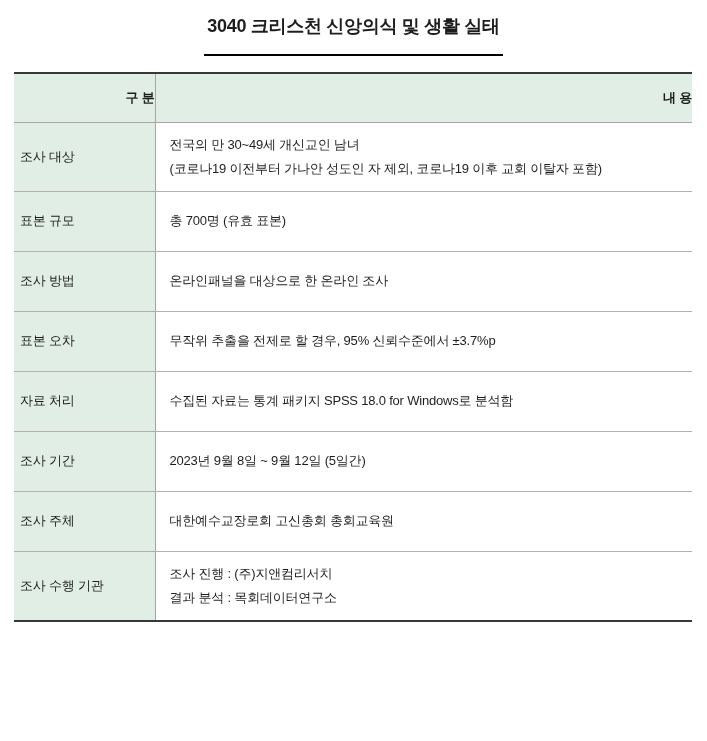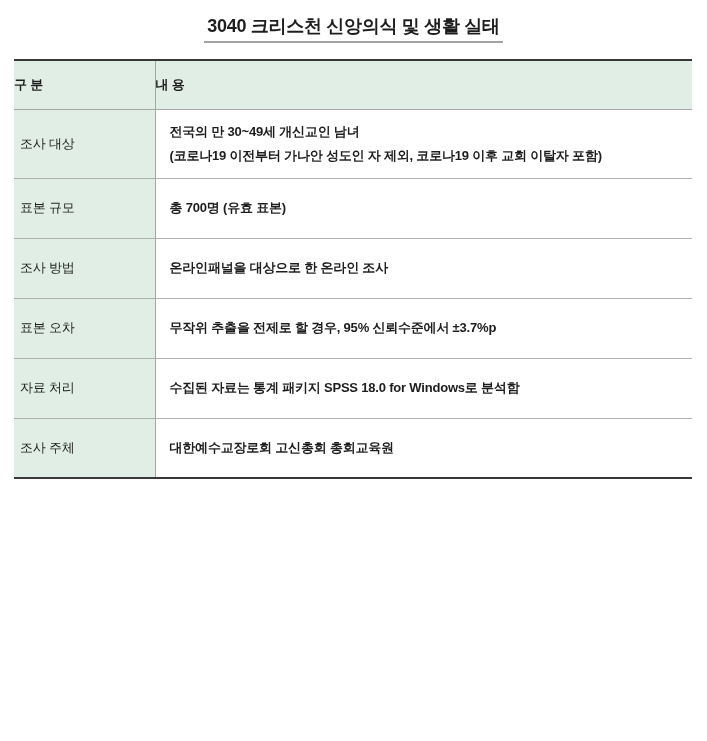--- a/index.html
+++ b/index.html
@@ -21,22 +21,22 @@
   .page{width:707px;height:741px;}
   h1.title{
     margin:14px 0 0 0;
     text-align:center;
     font-size:18px;
     font-weight:700;
     letter-spacing:-0.3px;
   }
   .title-text{
     display:inline-block;
-    padding:0 3px 3px 3px;
-    border-bottom:2px solid #a3a3a3;
+    padding:0 3px 16px 3px;
+    border-bottom:2px solid #000000;
   }
   .section-label{
     margin:24px 0 0 14px;
     font-size:13px;
     font-weight:700;
     letter-spacing:-0.2px;
   }
   table.survey-table{
     width:678px;
     margin:16px 14px 0 14px;
@@ -45,21 +45,21 @@
     border-top:2px solid var(--border-dark);
     border-bottom:2px solid var(--border-dark);
     font-size:13px;
     letter-spacing:-0.2px;
   }
   col.c-label{width:141px;}
   thead th{
     background:var(--header-bg);
     font-weight:700;
     height:49px;
-    text-align:left;
+    text-align:right;
     vertical-align:middle;
     border-bottom:1px solid var(--divider);
     padding:0;
   }
   thead th.col-label{border-right:1px solid var(--divider);}
   tbody td{
     border-bottom:1px solid var(--border-light);
     vertical-align:middle;
   }
   tbody tr:last-child td{border-bottom:none;}
@@ -68,21 +68,21 @@
     text-align:left;
     border-right:1px solid var(--divider);
     height:60px;
     padding:0 6px;
   }
   td.row-content{
     background:#ffffff;
     padding:10px 14px;
     height:60px;
   }
-  .cell-line{line-height:24px;font-weight:bold;}
+  .cell-line{line-height:24px;}
   .cell-line:empty{display:none;}
 </style>
 </head>
 <body>
 
 <div class="page">
 
   <h1 class="title">
     <span class="title-text">3040 크리스천 신앙의식 및 생활 실태</span>
   </h1>
@@ -129,22 +129,36 @@
         </td>
       </tr>
       <tr>
         <td class="row-label">자료 처리</td>
         <td class="row-content">
           <div class="cell-line">수집된 자료는 통계 패키지 SPSS 18.0 for Windows로 분석함</div>
 
         </td>
       </tr>
       <tr>
+        <td class="row-label">조사 기간</td>
+        <td class="row-content">
+          <div class="cell-line">2023년 9월 8일 ~ 9월 12일 (5일간)</div>
+
+        </td>
+      </tr>
+      <tr>
         <td class="row-label">조사 주체</td>
         <td class="row-content">
           <div class="cell-line">대한예수교장로회 고신총회 총회교육원</div>
 
+        </td>
+      </tr>
+      <tr>
+        <td class="row-label">조사 수행 기관</td>
+        <td class="row-content">
+          <div class="cell-line">조사 진행 : (주)지앤컴리서치</div>
+          <div class="cell-line">결과 분석 : 목회데이터연구소</div>
         </td>
       </tr>
     </tbody>
   </table>
 
 </div>
 
 </body></html>

